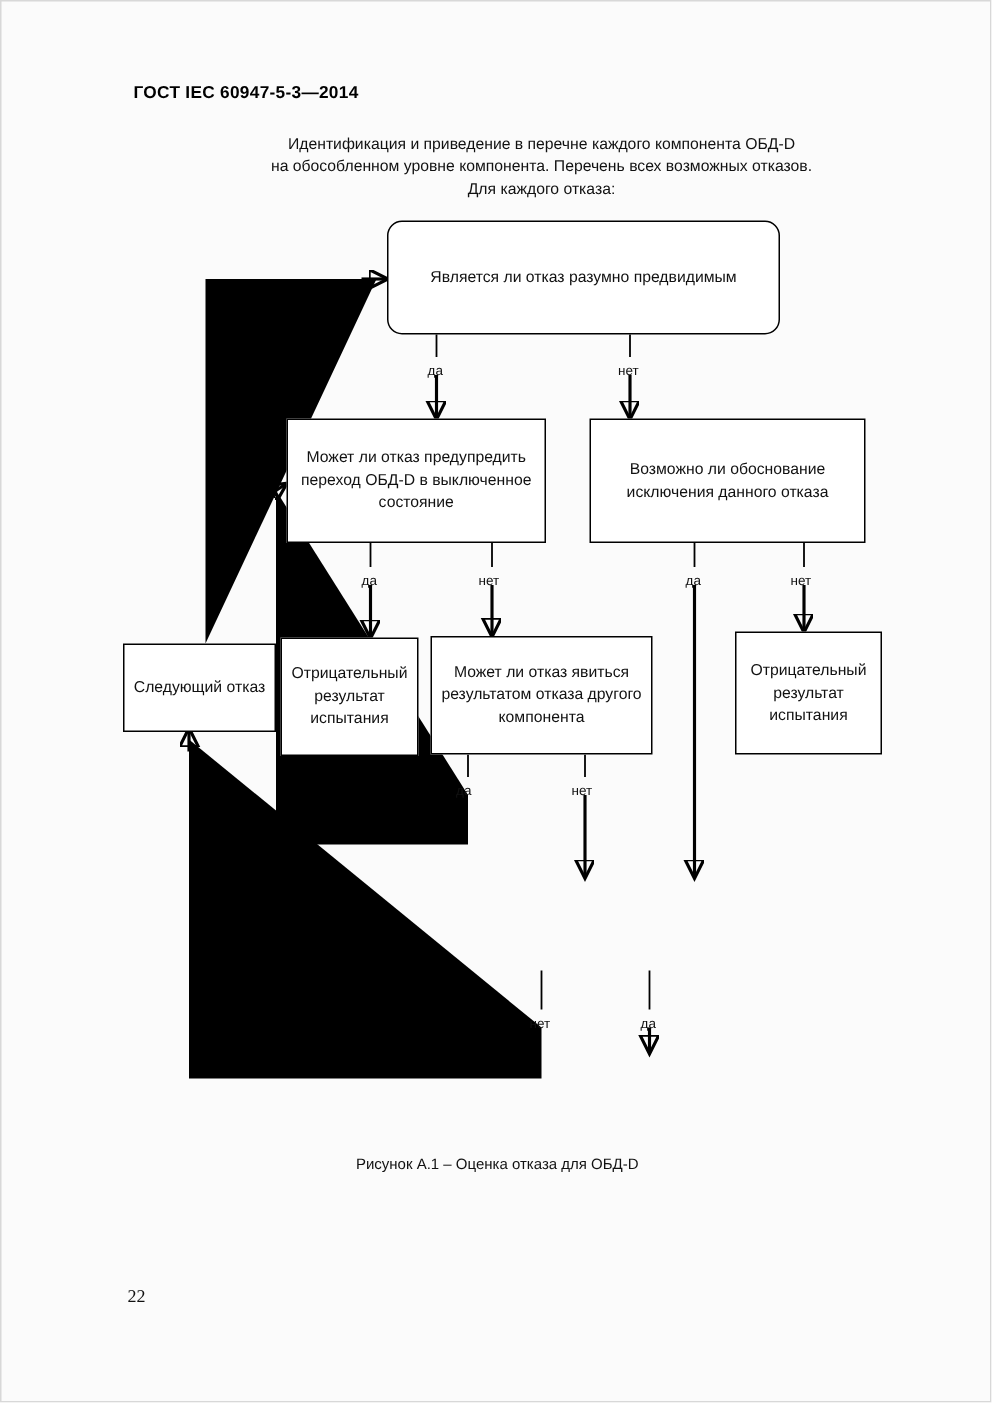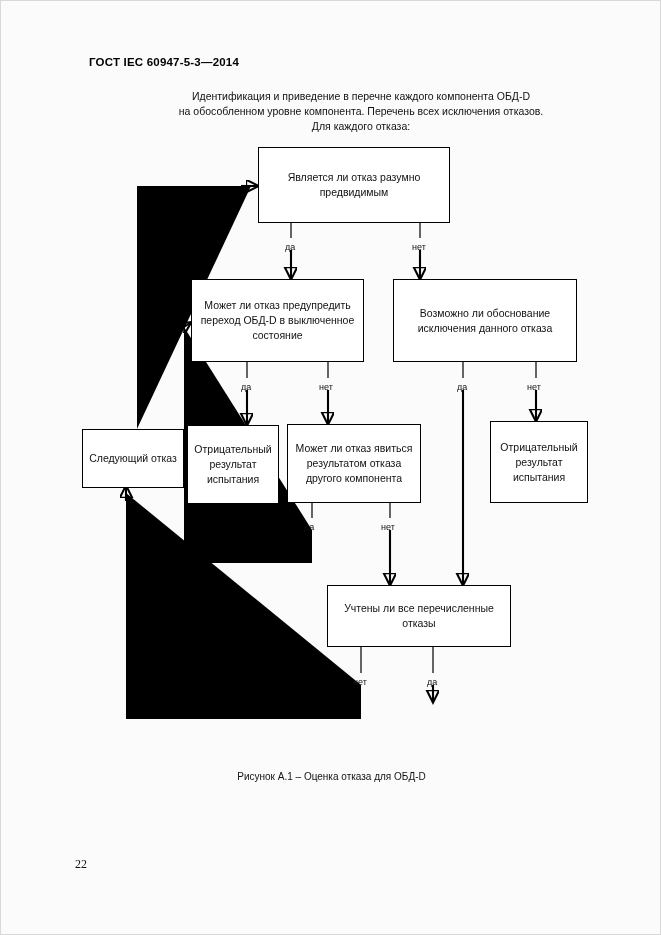--- a/index.html
+++ b/index.html
@@ -25,21 +25,21 @@
   .intro{
     position:absolute;left:150px;top:88px;width:420px;
     text-align:center;font-size:10.5px;color:#111;line-height:15px;
   }
   .intro div{white-space:nowrap;}
   .caption{
     position:absolute;left:0px;top:770px;width:661px;
     text-align:center;font-size:10px;color:#111;
   }
   .page-number{
-    position:absolute;left:74px;top:856px;
+    position:absolute;left:84px;top:856px;
     font-family:"Liberation Serif", serif;
     font-size:12px;color:#111;
   }
   
   #flow{
     position:absolute;left:0;top:0;width:661px;height:935px;
   }
   .node{
     position:absolute;
     border:1.3px solid #000;
@@ -62,21 +62,21 @@
 </style>
 </head>
 <body>
 
 <div id="page">
 
   <div class="doc-header">ГОСТ IEC 60947-5-3—2014</div>
 
   <div class="intro">
     <div>Идентификация и приведение в перечне каждого компонента ОБД-D</div>
-    <div>на обособленном уровне компонента. Перечень всех исключения отказов.</div>
+    <div>на обособленном уровне компонента. Перечень всех возможных отказов.</div>
     <div>Для каждого отказа:</div>
   </div>
 
   <div id="flow">
 
     <svg class="lines">
       <defs>
         <marker id="ah" markerWidth="9" markerHeight="9" refX="5.2" refY="3" orient="auto" markerUnits="strokeWidth">
           <path d="M0,0 L6,3 L0,6 z" fill="#000"></path>
         </marker>
@@ -114,51 +114,48 @@
 
       <line x1="432" y1="646" x2="432" y2="672" stroke-width="1.2"></line>
       <line x1="432" y1="684" x2="432" y2="700" stroke-width="2.1" marker-end="url(#ah)"></line>
 
       <polyline points="136,428 136,185 250,185" stroke-width="2.1"></polyline>
       <line x1="240" y1="185" x2="256" y2="185" stroke-width="2.1" marker-end="url(#ah)"></line>
 
       <line x1="474" y1="222" x2="474" y2="222" stroke-width="1.2"></line>
     </svg>
 
-    <div class="node" style="left:257px;top:146px;width:192px;height:76px;">
+    <div class="node" style="left:257px;top:146px;width:262px;height:76px;border-radius:10px;">
       <span>Является ли отказ разумно предвидимым</span>
     </div>
 
     <div class="node" style="left:190px;top:278px;width:173px;height:83px;text-align:center;">
       <span>Может ли отказ предупредить переход ОБД-D в выключенное состояние</span>
     </div>
 
     <div class="node" style="left:376px;top:278px;width:184px;height:83px;margin-left:16px;">
       <span>Возможно ли обоснование исключения данного отказа</span>
     </div>
 
     <div class="node" style="left:81px;top:428px;width:102px;height:59px;">
       <span>Следующий отказ</span>
     </div>
 
     <div class="node" style="left:186px;top:424px;width:92px;height:79px;">
       <span>Отрицательный результат испытания</span>
     </div>
 
-    <div class="node" style="left:286px;top:423px;width:134px;height:79px;">
+    <div class="node" style="left:286px;top:423px;width:148px;height:79px;">
       <span>Может ли отказ явиться результатом отказа другого компонента</span>
     </div>
 
     <div class="node" style="left:489px;top:420px;width:98px;height:82px;">
       <span>Отрицательный результат испытания</span>
     </div>
 
-    <div class="node" style="left:326px;top:584px;width:184px;height:62px;">
-      <span>Учтены ли все перечисленные отказы</span>
-    </div>
 
 
     <div class="edge-label" style="left:284px;top:241px;">да</div>
     <div class="edge-label" style="left:411px;top:241px;">нет</div>
     <div class="edge-label" style="left:240px;top:381px;">да</div>
     <div class="edge-label" style="left:318px;top:381px;">нет</div>
     <div class="edge-label" style="left:456px;top:381px;">да</div>
     <div class="edge-label" style="left:526px;top:381px;">нет</div>
     <div class="edge-label" style="left:303px;top:521px;">да</div>
     <div class="edge-label" style="left:380px;top:521px;">нет</div>

